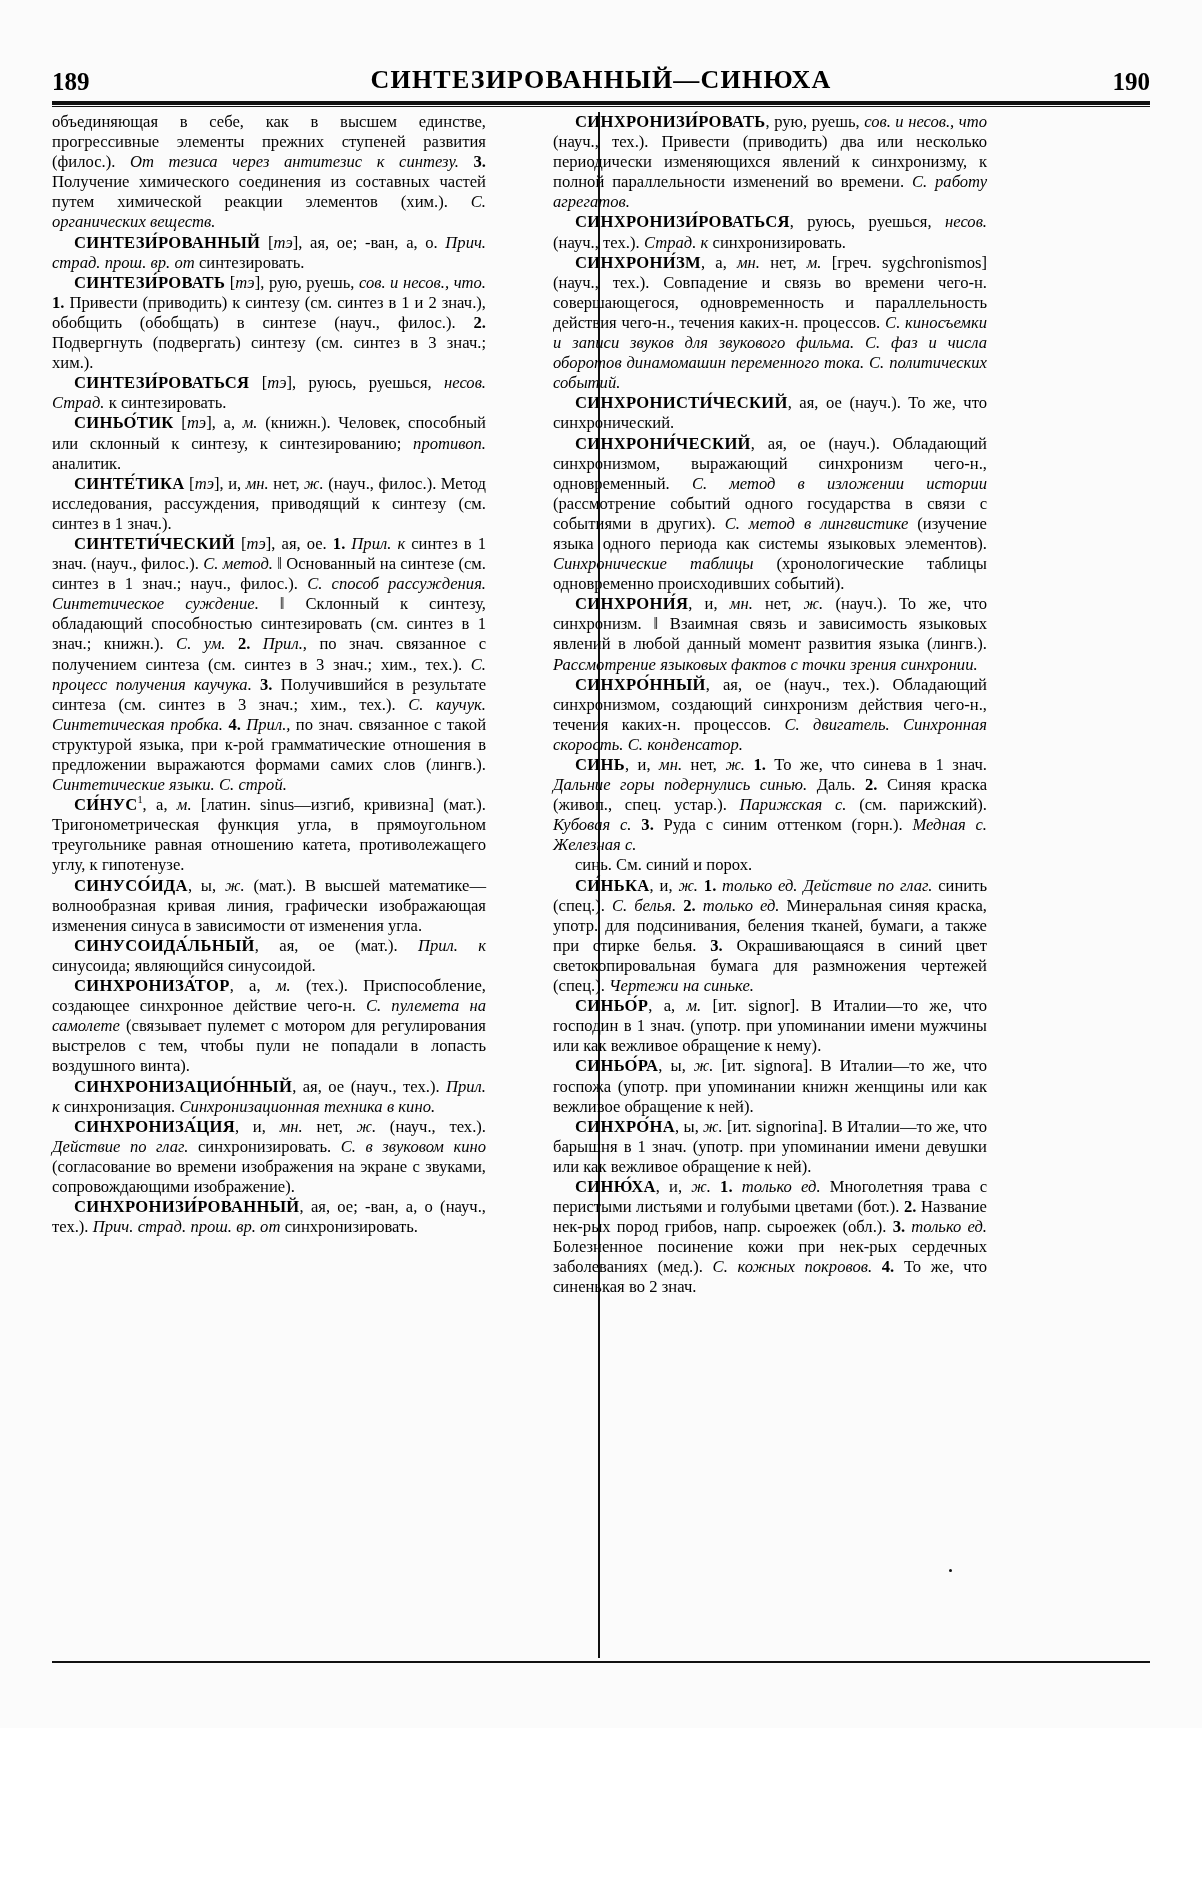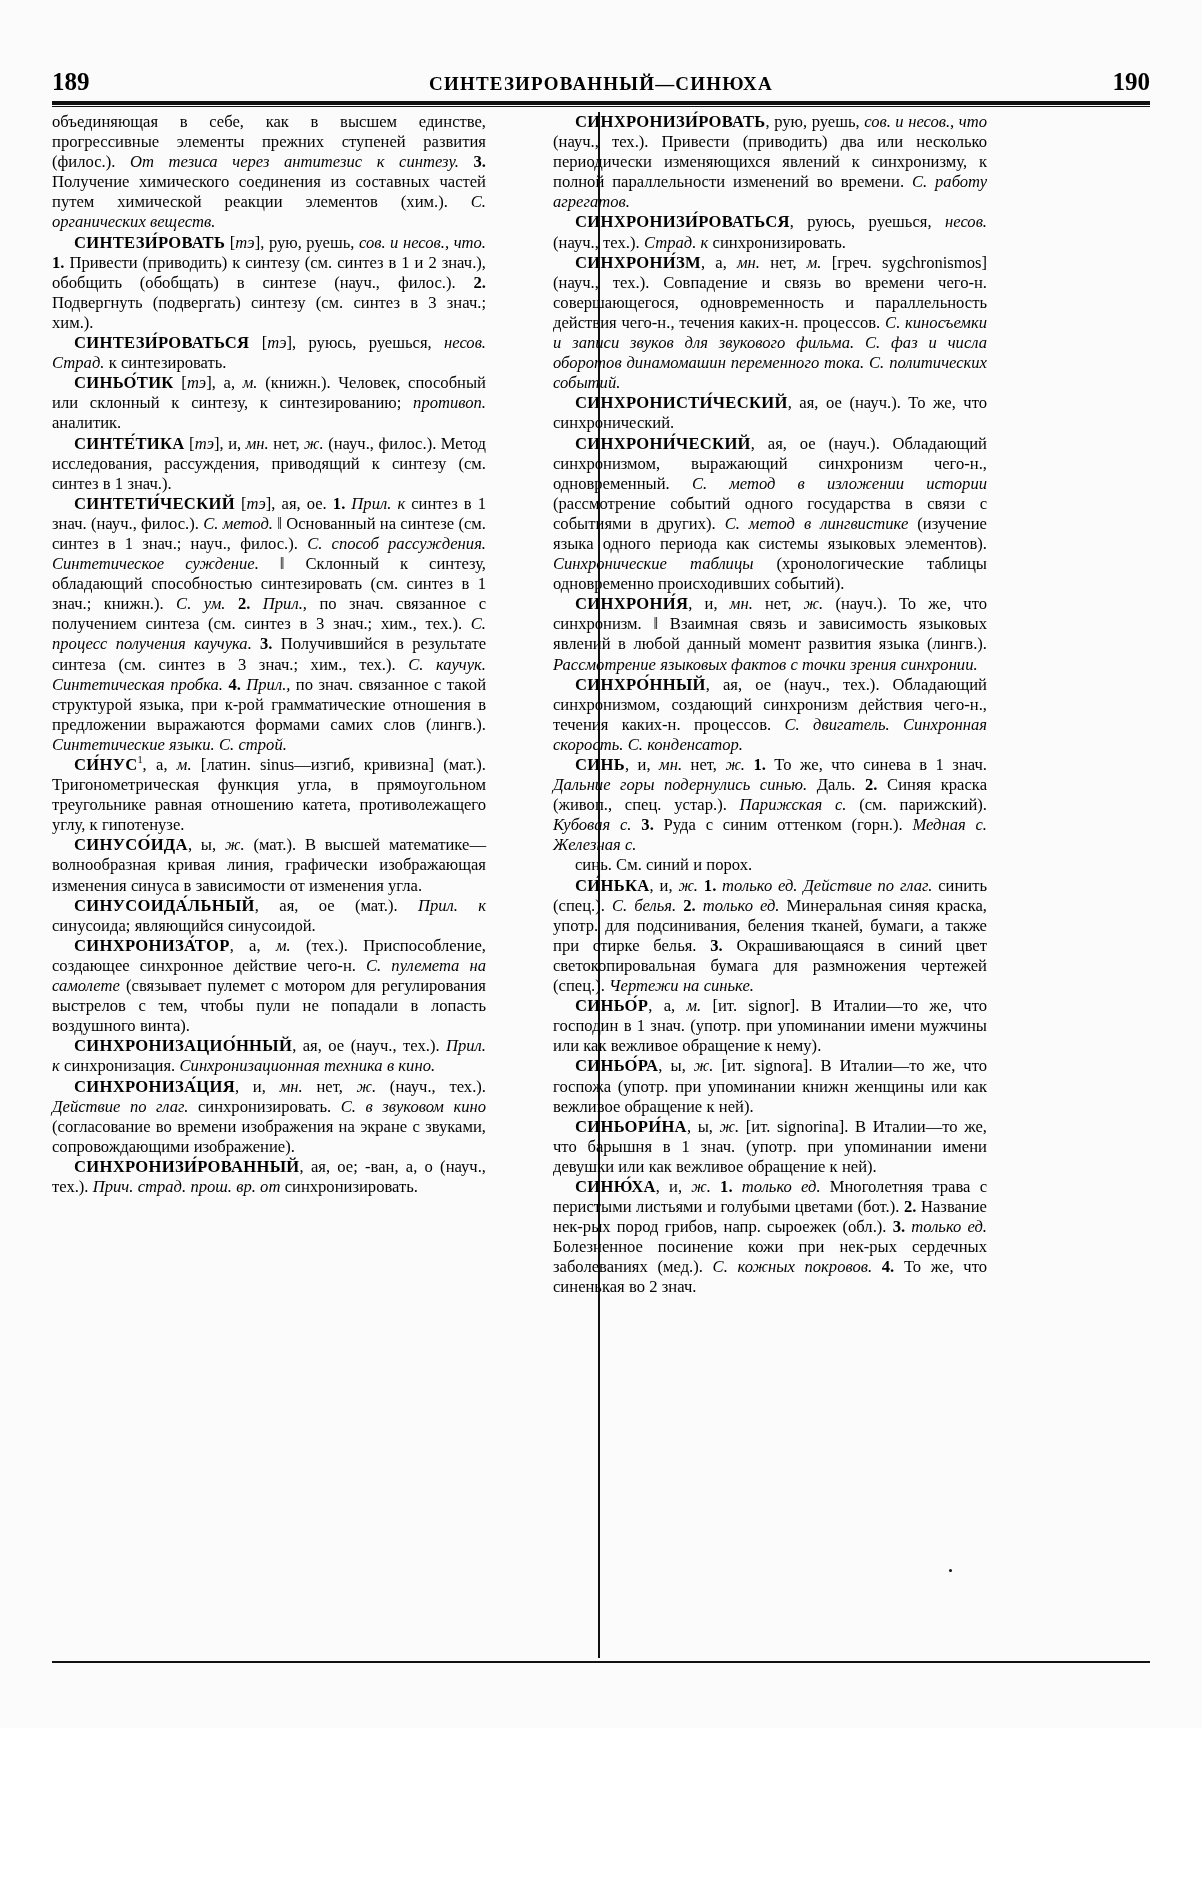--- a/index.html
+++ b/index.html
@@ -36,21 +36,21 @@
   .folio {
     font-family: "Liberation Serif", "DejaVu Serif", serif;
     font-weight: bold;
     font-size: 25px;
     letter-spacing: 0px;
     line-height: 1;
   }
   .head-title {
     font-family: "Liberation Serif", "DejaVu Serif", serif;
     font-weight: bold;
-    font-size: 19px;
+    font-size: 26px;
     letter-spacing: 1.2px;
     line-height: 1;
     padding-bottom: 1px;
   }
 
   
   .rule-top {
     position: absolute;
     left: 52px;
     right: 52px;
@@ -153,20 +153,21 @@
   </div>
 
   <div class="rule-top"></div>
   <div class="col-divider"></div>
   <div class="rule-bottom"></div>
   <div class="stray-dot"></div>
 
   <div class="columns">
     <div class="col col-left" id="col-left">
         <p class="entry cont"><span>объединяющая в себе, как в высшем единстве, прогрессивные элементы прежних ступеней развития (филос.). </span><span class="it">От тезиса через антитезис к синтезу.</span><span> </span><span class="bnum">3.</span><span> Получение химического соединения из составных частей путем химической реакции элементов (хим.). </span><span class="it">С. органических веществ.</span></p>
+        <p class="entry"><span class="hw">СИНТЕЗИ́РОВАННЫЙ</span><span> [</span><span class="it">тэ</span><span>], ая, ое; -ван, а, о. </span><span class="it">Прич. страд. прош. вр. от</span><span> синтезировать.</span></p>
         <p class="entry"><span class="hw">СИНТЕЗИ́РОВАТЬ</span><span> [</span><span class="it">тэ</span><span>], рую, руешь, </span><span class="it">сов. и несов., что.</span><span> </span><span class="bnum">1.</span><span> Привести (приводить) к синтезу (см. синтез в 1 и 2 знач.), обобщить (обобщать) в синтезе (науч., филос.). </span><span class="bnum">2.</span><span> Подвергнуть (подвергать) синтезу (см. синтез в 3 знач.; хим.).</span></p>
         <p class="entry"><span class="hw">СИНТЕЗИ́РОВАТЬСЯ</span><span> [</span><span class="it">тэ</span><span>], руюсь, руешься, </span><span class="it">несов. Страд.</span><span> к синтезировать.</span></p>
         <p class="entry"><span class="hw">СИНЬО́ТИК</span><span> [</span><span class="it">тэ</span><span>], а, </span><span class="it">м.</span><span> (книжн.). Человек, способный или склонный к синтезу, к синтезированию; </span><span class="it">противоп.</span><span> аналитик.</span></p>
         <p class="entry"><span class="hw">СИНТЕ́ТИКА</span><span> [</span><span class="it">тэ</span><span>], и, </span><span class="it">мн.</span><span> нет, </span><span class="it">ж.</span><span> (науч., филос.). Метод исследования, рассуждения, приводящий к синтезу (см. синтез в 1 знач.).</span></p>
         <p class="entry"><span class="hw">СИНТЕТИ́ЧЕСКИЙ</span><span> [</span><span class="it">тэ</span><span>], ая, ое. </span><span class="bnum">1.</span><span> </span><span class="it">Прил. к</span><span> синтез в 1 знач. (науч., филос.). </span><span class="it">С. метод.</span><span> ‖ Основанный на синтезе (см. синтез в 1 знач.; науч., филос.). </span><span class="it">С. способ рассуждения. Синтетическое суждение.</span><span> ‖ Склонный к синтезу, обладающий способностью синтезировать (см. синтез в 1 знач.; книжн.). </span><span class="it">С. ум.</span><span> </span><span class="bnum">2.</span><span> </span><span class="it">Прил.,</span><span> по знач. связанное с получением синтеза (см. синтез в 3 знач.; хим., тех.). </span><span class="it">С. процесс получения каучука.</span><span> </span><span class="bnum">3.</span><span> Получившийся в результате синтеза (см. синтез в 3 знач.; хим., тех.). </span><span class="it">С. каучук. Синтетическая пробка.</span><span> </span><span class="bnum">4.</span><span> </span><span class="it">Прил.,</span><span> по знач. связанное с такой структурой языка, при к-рой грамматические отношения в предложении выражаются формами самих слов (лингв.). </span><span class="it">Синтетические языки. С. строй.</span></p>
         <p class="entry"><span class="hw">СИ́НУС</span><sup>1</sup><span>, а, </span><span class="it">м.</span><span> [латин. sinus—изгиб, кривизна] (мат.). Тригонометрическая функция угла, в прямоугольном треугольнике равная отношению катета, противолежащего углу, к гипотенузе.</span></p>
         <p class="entry"><span class="hw">СИНУСО́ИДА</span><span>, ы, </span><span class="it">ж.</span><span> (мат.). В высшей математике—волнообразная кривая линия, графически изображающая изменения синуса в зависимости от изменения угла.</span></p>
         <p class="entry"><span class="hw">СИНУСОИДА́ЛЬНЫЙ</span><span>, ая, ое (мат.). </span><span class="it">Прил. к</span><span> синусоида; являющийся синусоидой.</span></p>
         <p class="entry"><span class="hw">СИНХРОНИЗА́ТОР</span><span>, а, </span><span class="it">м.</span><span> (тех.). Приспособление, создающее синхронное действие чего-н. </span><span class="it">С. пулемета на самолете</span><span> (связывает пулемет с мотором для регулирования выстрелов с тем, чтобы пули не попадали в лопасть воздушного винта).</span></p>
         <p class="entry"><span class="hw">СИНХРОНИЗАЦИО́ННЫЙ</span><span>, ая, ое (науч., тех.). </span><span class="it">Прил. к</span><span> синхронизация. </span><span class="it">Синхронизационная техника в кино.</span></p>
@@ -179,18 +180,18 @@
         <p class="entry"><span class="hw">СИНХРОНИ́ЗМ</span><span>, а, </span><span class="it">мн.</span><span> нет, </span><span class="it">м.</span><span> [греч. sygchronismos] (науч., тех.). Совпадение и связь во времени чего-н. совершающегося, одновременность и параллельность действия чего-н., течения каких-н. процессов. </span><span class="it">С. киносъемки и записи звуков для звукового фильма. С. фаз и числа оборотов динамомашин переменного тока. С. политических событий.</span></p>
         <p class="entry"><span class="hw">СИНХРОНИСТИ́ЧЕСКИЙ</span><span>, ая, ое (науч.). То же, что синхронический.</span></p>
         <p class="entry"><span class="hw">СИНХРОНИ́ЧЕСКИЙ</span><span>, ая, ое (науч.). Обладающий синхронизмом, выражающий синхронизм чего-н., одновременный. </span><span class="it">С. метод в изложении истории</span><span> (рассмотрение событий одного государства в связи с событиями в других). </span><span class="it">С. метод в лингвистике</span><span> (изучение языка одного периода  как системы языковых элементов). </span><span class="it">Синхронические таблицы</span><span> (хронологические таблицы одновременно происходивших событий).</span></p>
         <p class="entry"><span class="hw">СИНХРОНИ́Я</span><span>, и, </span><span class="it">мн.</span><span> нет, </span><span class="it">ж.</span><span> (науч.). То же, что синхронизм. ‖ Взаимная связь и зависимость языковых явлений в любой данный момент развития языка (лингв.). </span><span class="it">Рассмотрение языковых фактов с точки зрения синхронии.</span></p>
         <p class="entry"><span class="hw">СИНХРО́ННЫЙ</span><span>, ая, ое (науч., тех.). Обладающий синхронизмом, создающий синхронизм действия чего-н., течения каких-н. процессов. </span><span class="it">С. двигатель. Синхронная скорость. С. конденсатор.</span></p>
         <p class="entry"><span class="hw">СИНЬ</span><span>, и, </span><span class="it">мн.</span><span> нет, </span><span class="it">ж.</span><span> </span><span class="bnum">1.</span><span> То же, что синева в 1 знач. </span><span class="it">Дальние горы подернулись синью.</span><span> Даль. </span><span class="bnum">2.</span><span> Синяя краска (живоп., спец. устар.). </span><span class="it">Парижская с.</span><span> (см. парижский). </span><span class="it">Кубовая с.</span><span> </span><span class="bnum">3.</span><span> Руда с синим оттенком (горн.). </span><span class="it">Медная с. Железная с.</span></p>
         <p class="entry"><span class="hw-lc">синь.</span><span> См. синий и порох.</span></p>
         <p class="entry"><span class="hw">СИ́НЬКА</span><span>, и, </span><span class="it">ж.</span><span> </span><span class="bnum">1.</span><span> </span><span class="it">только ед. Действие по глаг.</span><span> синить (спец.). </span><span class="it">С. белья.</span><span> </span><span class="bnum">2.</span><span> </span><span class="it">только ед.</span><span> Минеральная синяя краска, употр. для подсинивания, беления тканей, бумаги, а также при стирке белья. </span><span class="bnum">3.</span><span> Окрашивающаяся в синий цвет светокопировальная бумага для размножения чертежей (спец.). </span><span class="it">Чертежи на синьке.</span></p>
         <p class="entry"><span class="hw">СИНЬО́Р</span><span>, а, </span><span class="it">м.</span><span> [ит. signor]. В Италии—то же, что господин в 1 знач. (употр. при упоминании имени мужчины или как вежливое обращение к нему).</span></p>
         <p class="entry"><span class="hw">СИНЬО́РА</span><span>, ы, </span><span class="it">ж.</span><span> [ит. signora]. В Италии—то же, что госпожа (употр. при упоминании книжн женщины или как вежливое обращение к ней).</span></p>
-        <p class="entry"><span class="hw">СИНЬОРИ́НА</span><span>, ы, </span><span class="it">ж.</span><span> [ит. signorina]. В Италии—то же, что барышня в 1 знач. (употр. при упоминании имени девушки или как вежливое обращение к ней).</span></p>
+        <p class="entry"><span class="hw">СИНХРО́НА</span><span>, ы, </span><span class="it">ж.</span><span> [ит. signorina]. В Италии—то же, что барышня в 1 знач. (употр. при упоминании имени девушки или как вежливое обращение к ней).</span></p>
         <p class="entry"><span class="hw">СИНЮ́ХА</span><span>, и, </span><span class="it">ж.</span><span> </span><span class="bnum">1.</span><span> </span><span class="it">только ед.</span><span> Многолетняя трава с перистыми листьями и голубыми цветами (бот.). </span><span class="bnum">2.</span><span> Название нек-рых пород грибов, напр. сыроежек (обл.). </span><span class="bnum">3.</span><span> </span><span class="it">только ед.</span><span> Болезненное посинение кожи при нек-рых сердечных заболеваниях (мед.). </span><span class="it">С. кожных покровов.</span><span> </span><span class="bnum">4.</span><span> То же, что синенькая во 2 знач.</span></p>
       </div>
   </div>
 
 </div>
 
 </body></html>

